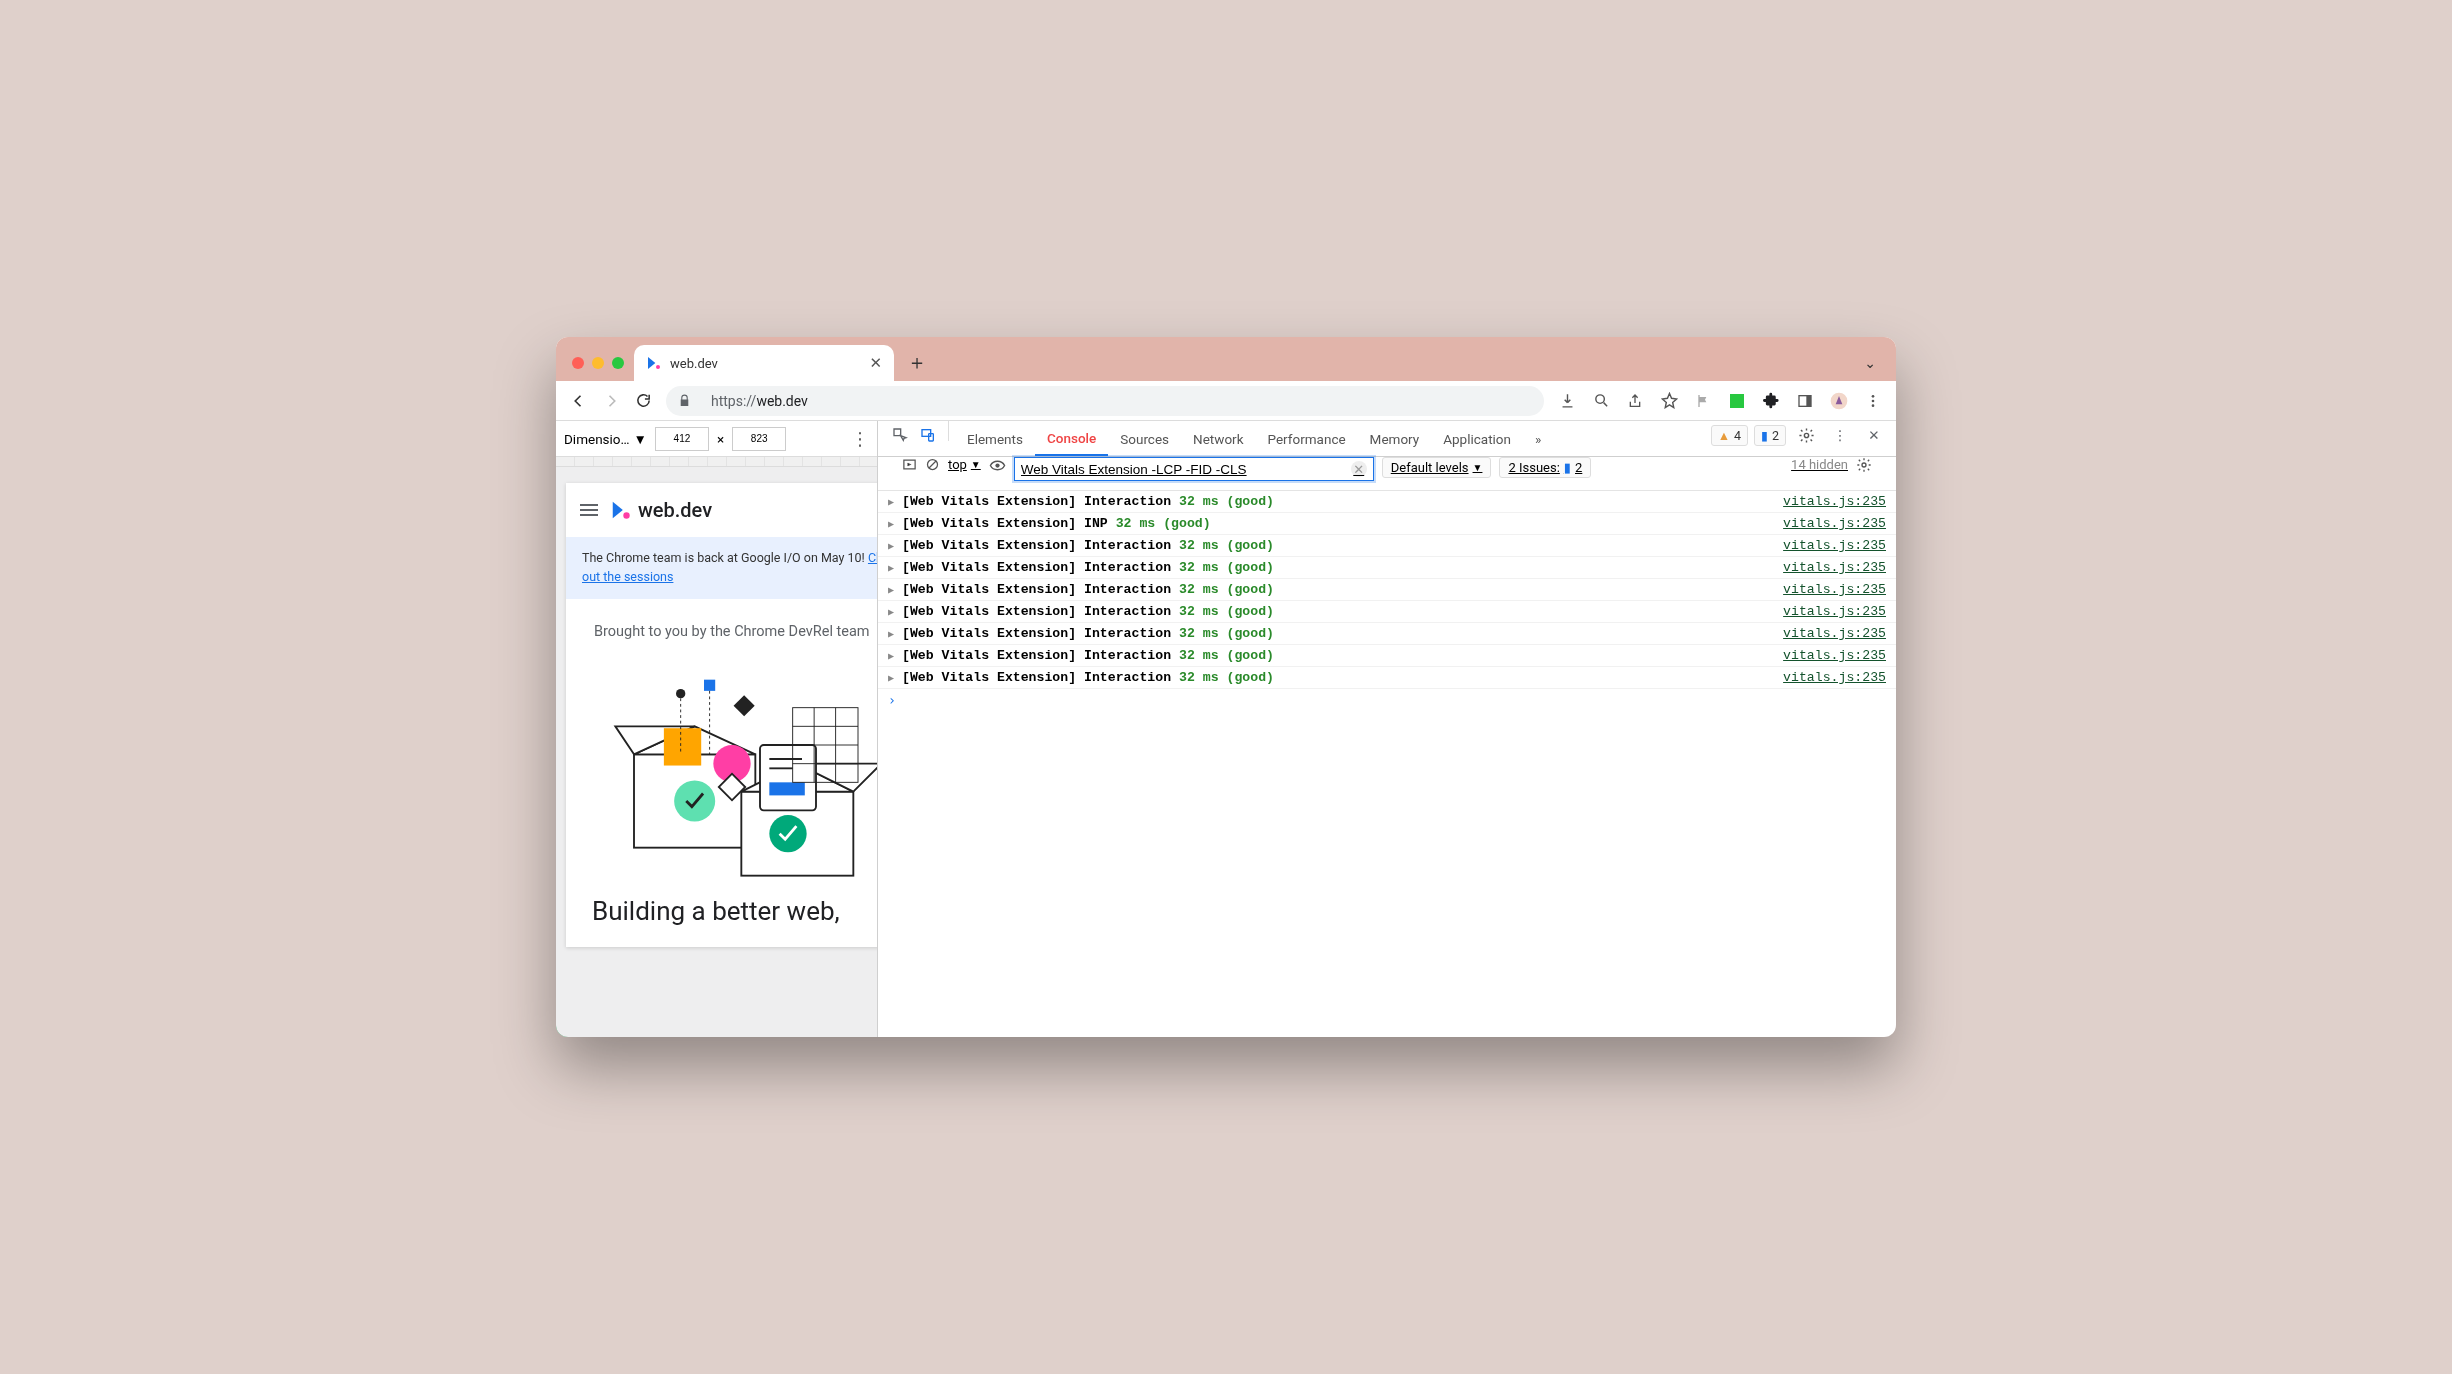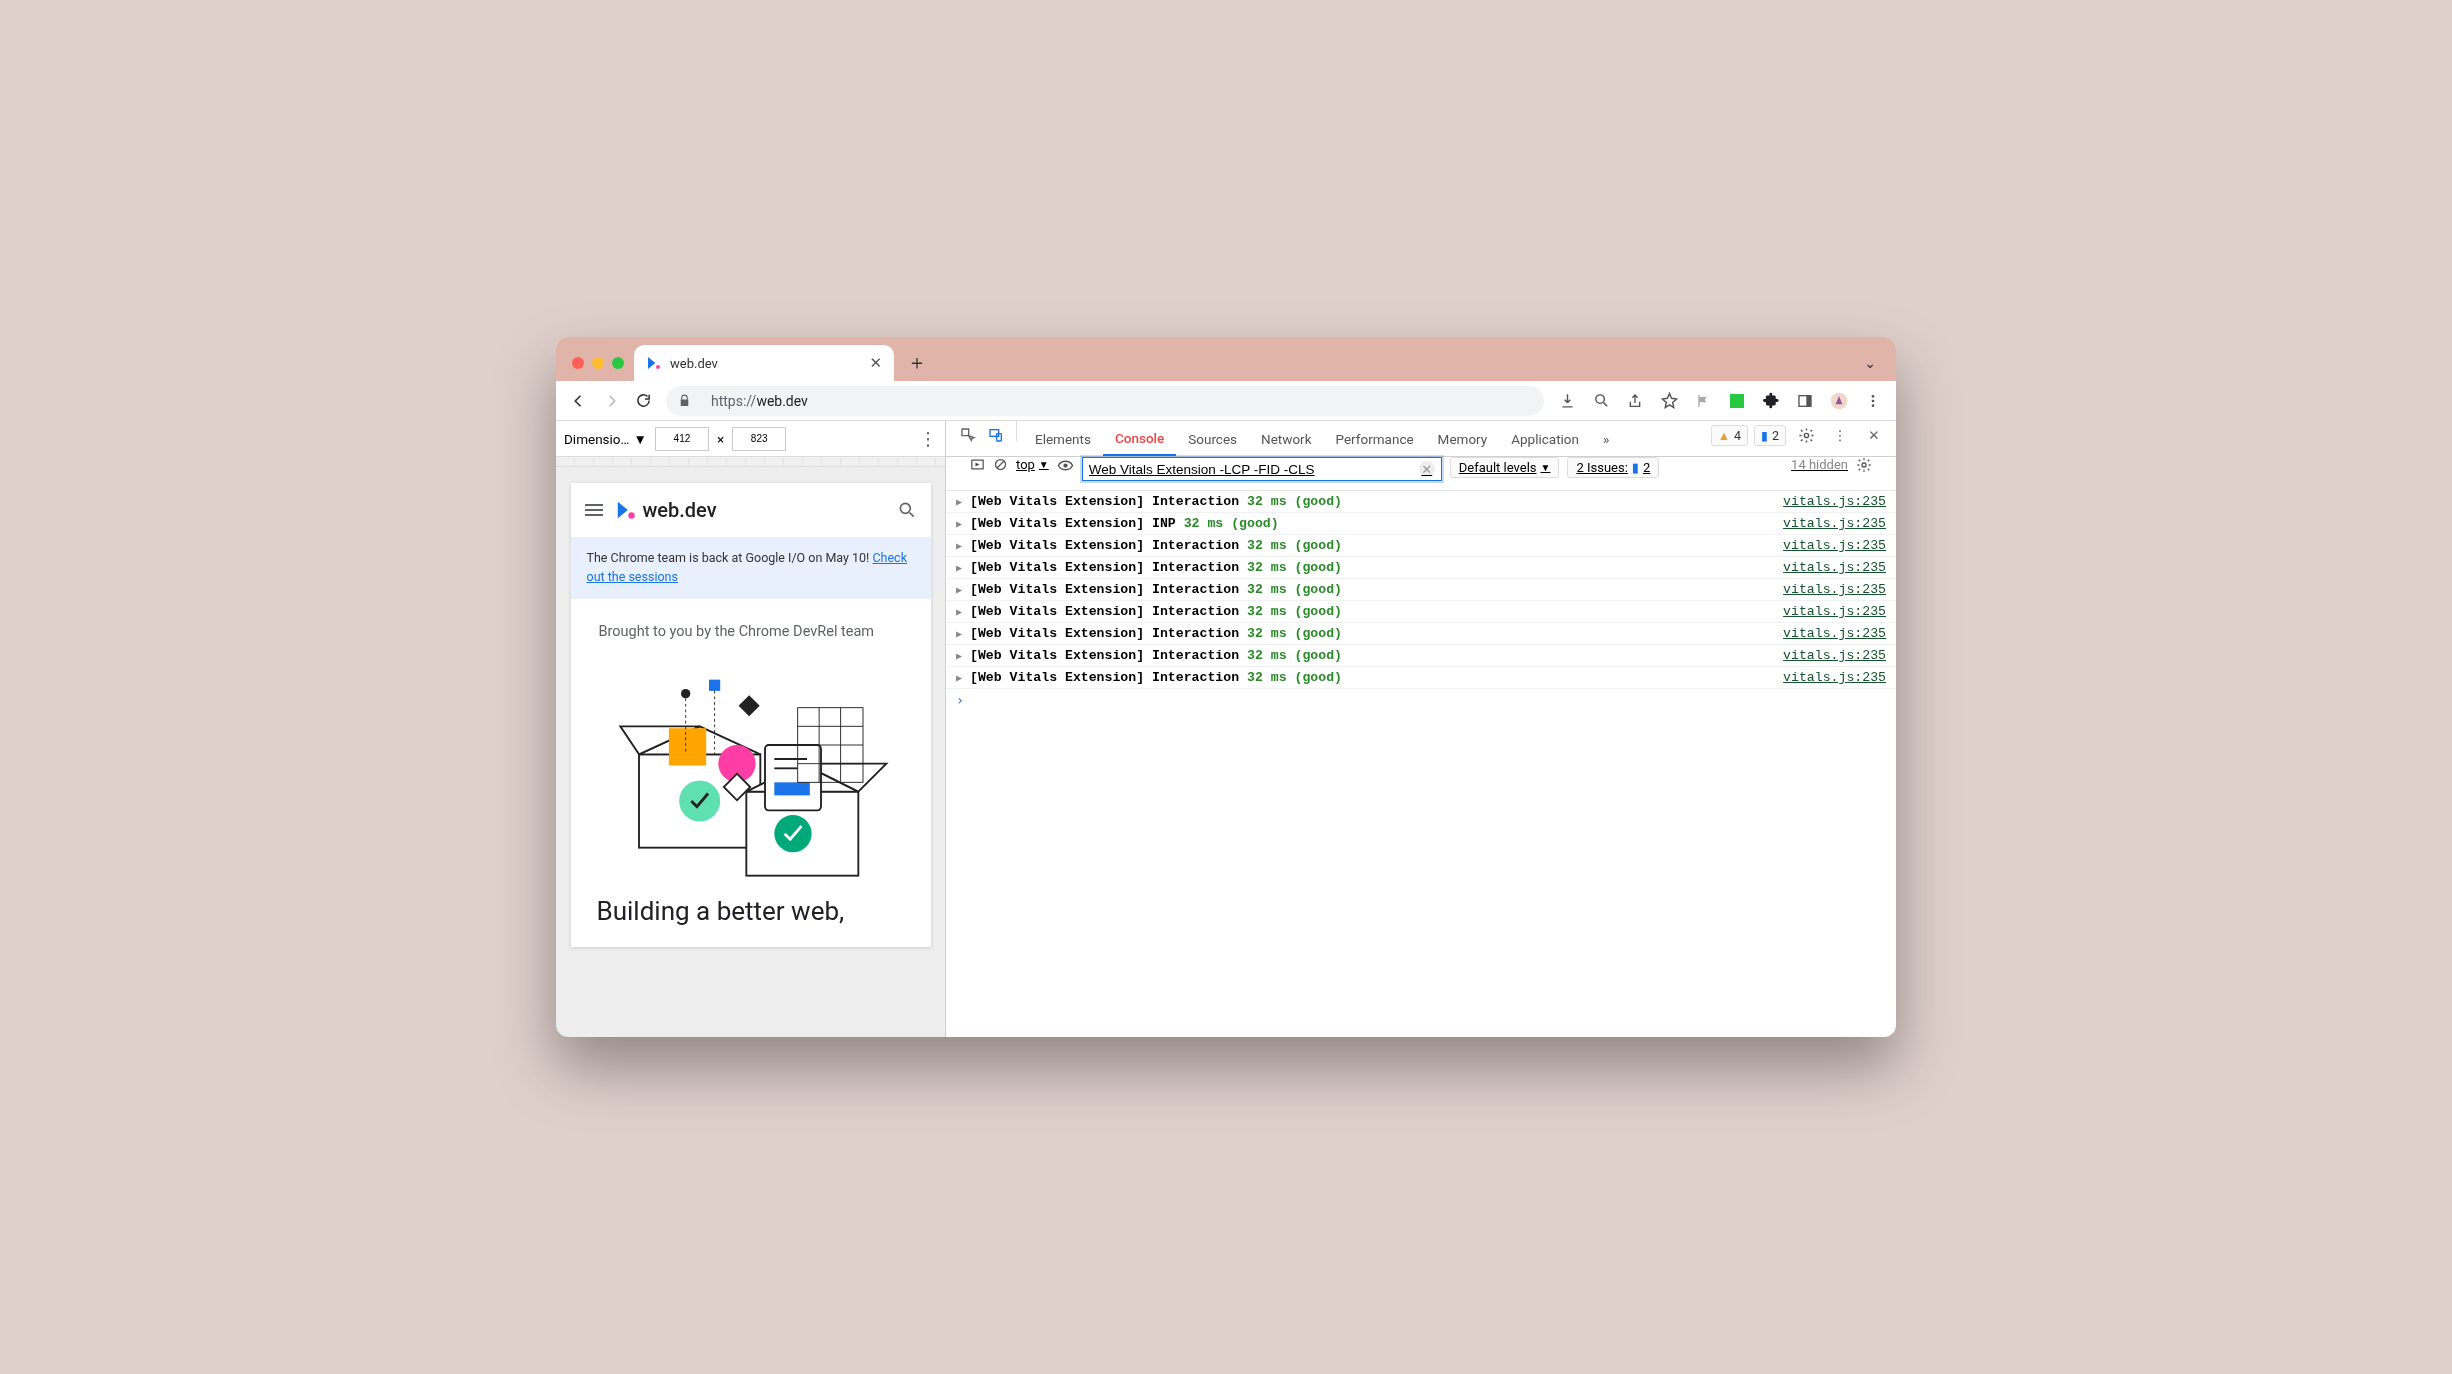--- a/index.html
+++ b/index.html
@@ -76,21 +76,21 @@
     gap: 20px;
   }
   .omnibox .lock { color: #5f6368; font-size: 12px; }
   .ext-row { display:flex; align-items:center; gap:4px; }
   .ext-square { width:14px; height:14px; background:#28c840; }
 
   
   .main { flex:1; display:flex; min-height:0; }
 
   
-  .leftpane { width: 390px; border-right: 1px solid #cfcfcf; display:flex; flex-direction:column; background:#15803d; }
+  .leftpane { width: 322px; border-right: 1px solid #cfcfcf; display:flex; flex-direction:column; background:#15803d; }
   .dimbar { height: 36px; display:flex; align-items:center; padding: 0 8px; gap:8px; font-size:13.5px; border-bottom:1px solid #dcdcdc; background:#fff; }
   .dimbar .label { display:flex; align-items:center; gap:4px; }
   .dimbar input.dimin { width:54px; height:24px; border:1px solid #ccc; text-align:center; font-size:10px; background:#fff; }
   .dimbar .more { margin-left:auto; font-size:18px; color:#555; cursor:pointer; }
   .ruler { height:10px; border-bottom:1px solid #dcdcdc; background: repeating-linear-gradient(90deg,#f0f0f0,#f0f0f0 18px,#e3e3e3 18px,#e3e3e3 19px); }
 
   .devframe { flex:1; background:#eeeeef; overflow:auto; padding:16px 10px; }
   .device { width: 360px; margin:0 auto; background:#fff; box-shadow:0 1px 4px rgba(0,0,0,0.15); }
   .device-header { height:54px; display:flex; align-items:center; padding:0 14px; gap:12px; }
   .hamburger { display:flex; flex-direction:column; gap:3px; }

